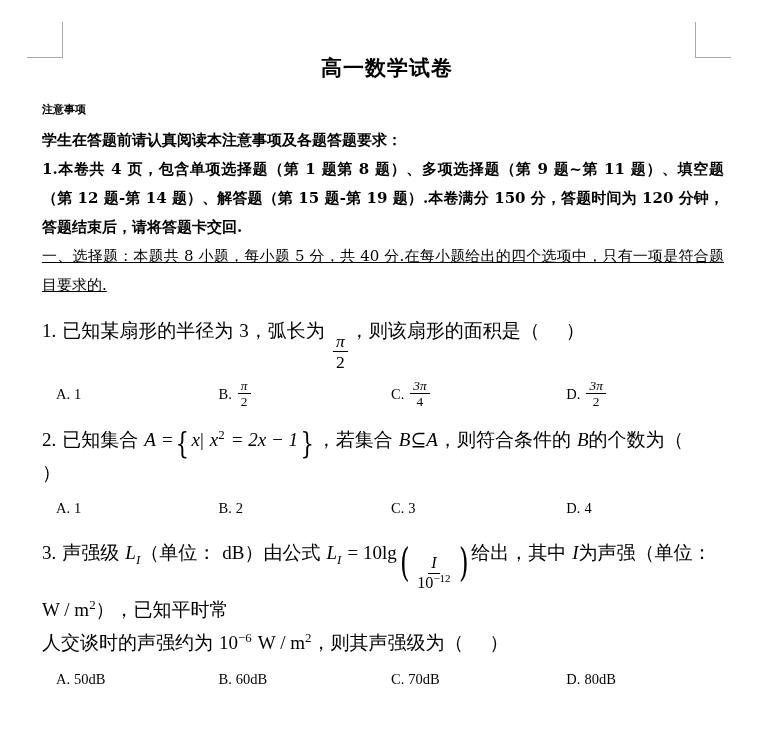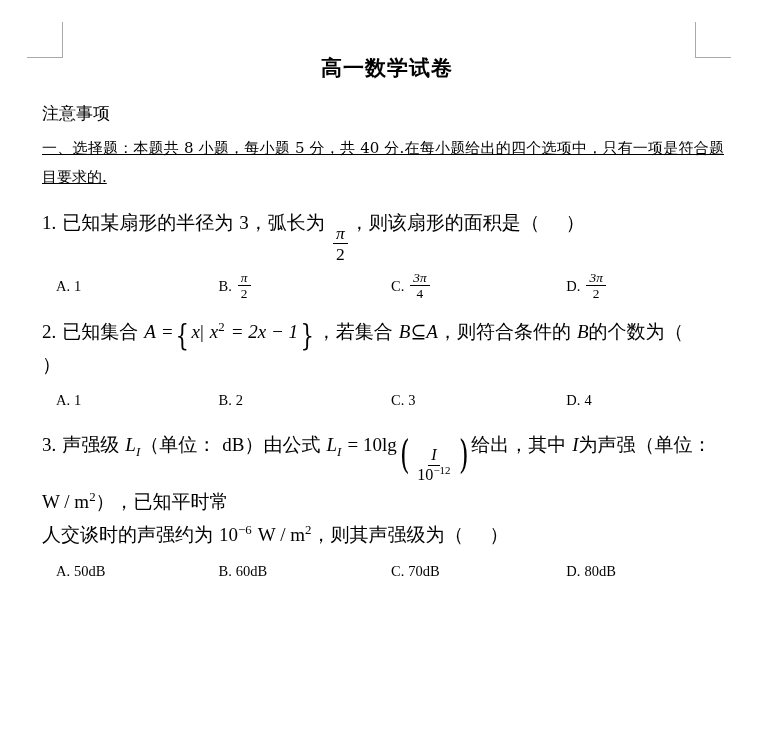--- a/index.html
+++ b/index.html
@@ -52,22 +52,22 @@
     margin: 54px 0 0 16px;
     font-family: "DejaVu Serif", "Liberation Serif", serif;
   }
 
   .content {
     margin: 20px 42px 0 42px;
     width: 682px;
   }
 
   .notice-head {
-    font-weight: normal;
-    font-size: 17px;
+    font-weight: bold;
+    font-size: 11px;
     margin-bottom: 9px;
     font-family: "DejaVu Serif", "Liberation Serif", serif;
   }
 
   .notice-line {
     font-weight: bold;
     font-size: 15px;
     line-height: 29px;
     font-family: "DejaVu Serif", "Liberation Serif", serif;
     text-align: justify;
@@ -179,21 +179,23 @@
 <div class="crop-mark crop-tr"></div>
 
 <div class="page">
 
   <div class="doc-title">高一数学试卷</div>
 
   <div class="content">
 
     <div class="notice-head">注意事项</div>
 
-
+    <div class="notice-line">学生在答题前请认真阅读本注意事项及各题答题要求：</div>
+
+    <div class="notice-line">1.本卷共 4 页，包含单项选择题（第 1 题第 8 题）、多项选择题（第 9 题~第 11 题）、填空题（第 12 题-第 14 题）、解答题（第 15 题-第 19 题）.本卷满分 150 分，答题时间为 120 分钟，答题结束后，请将答题卡交回.</div>
 
 
 
     <div class="section-head">一、选择题：本题共 8 小题，每小题 5 分，共 40 分.在每小题给出的四个选项中，只有一项是符合题目要求的.</div>
 
     <div class="question">
       <span class="question-line">
         <span class="mnum">1.</span>
         <span>已知某扇形的半径为</span>
         <span class="mnum">3</span><span>，弧长为</span>

